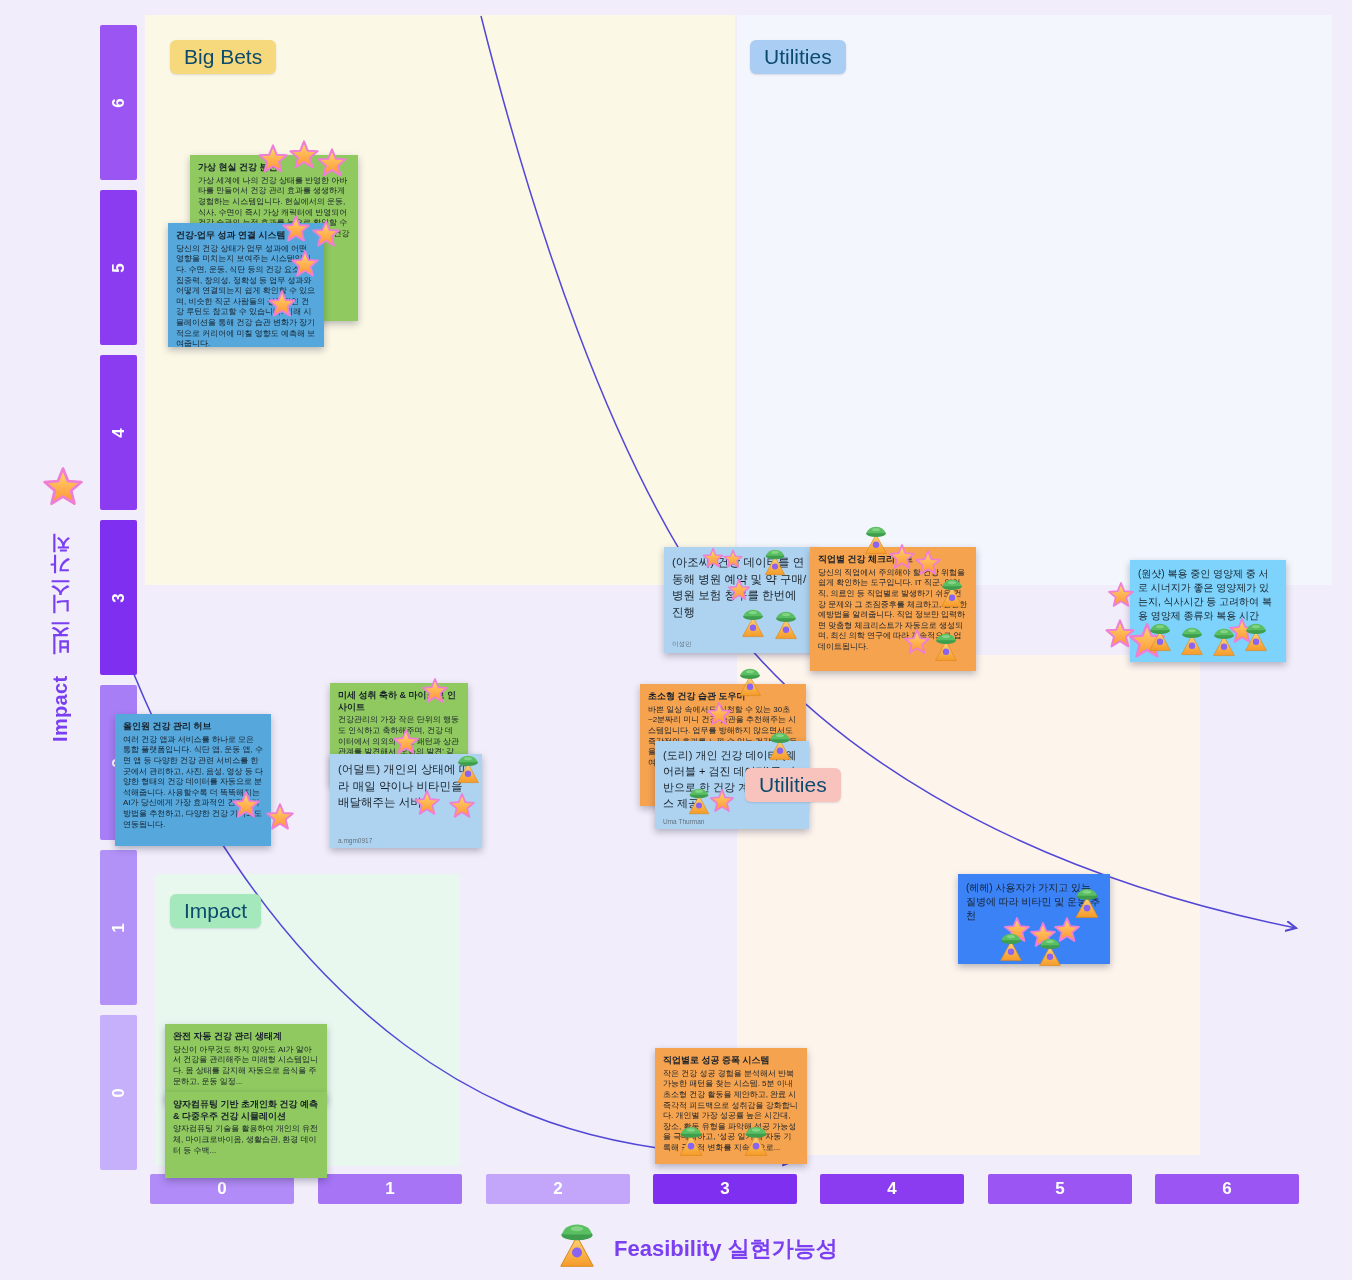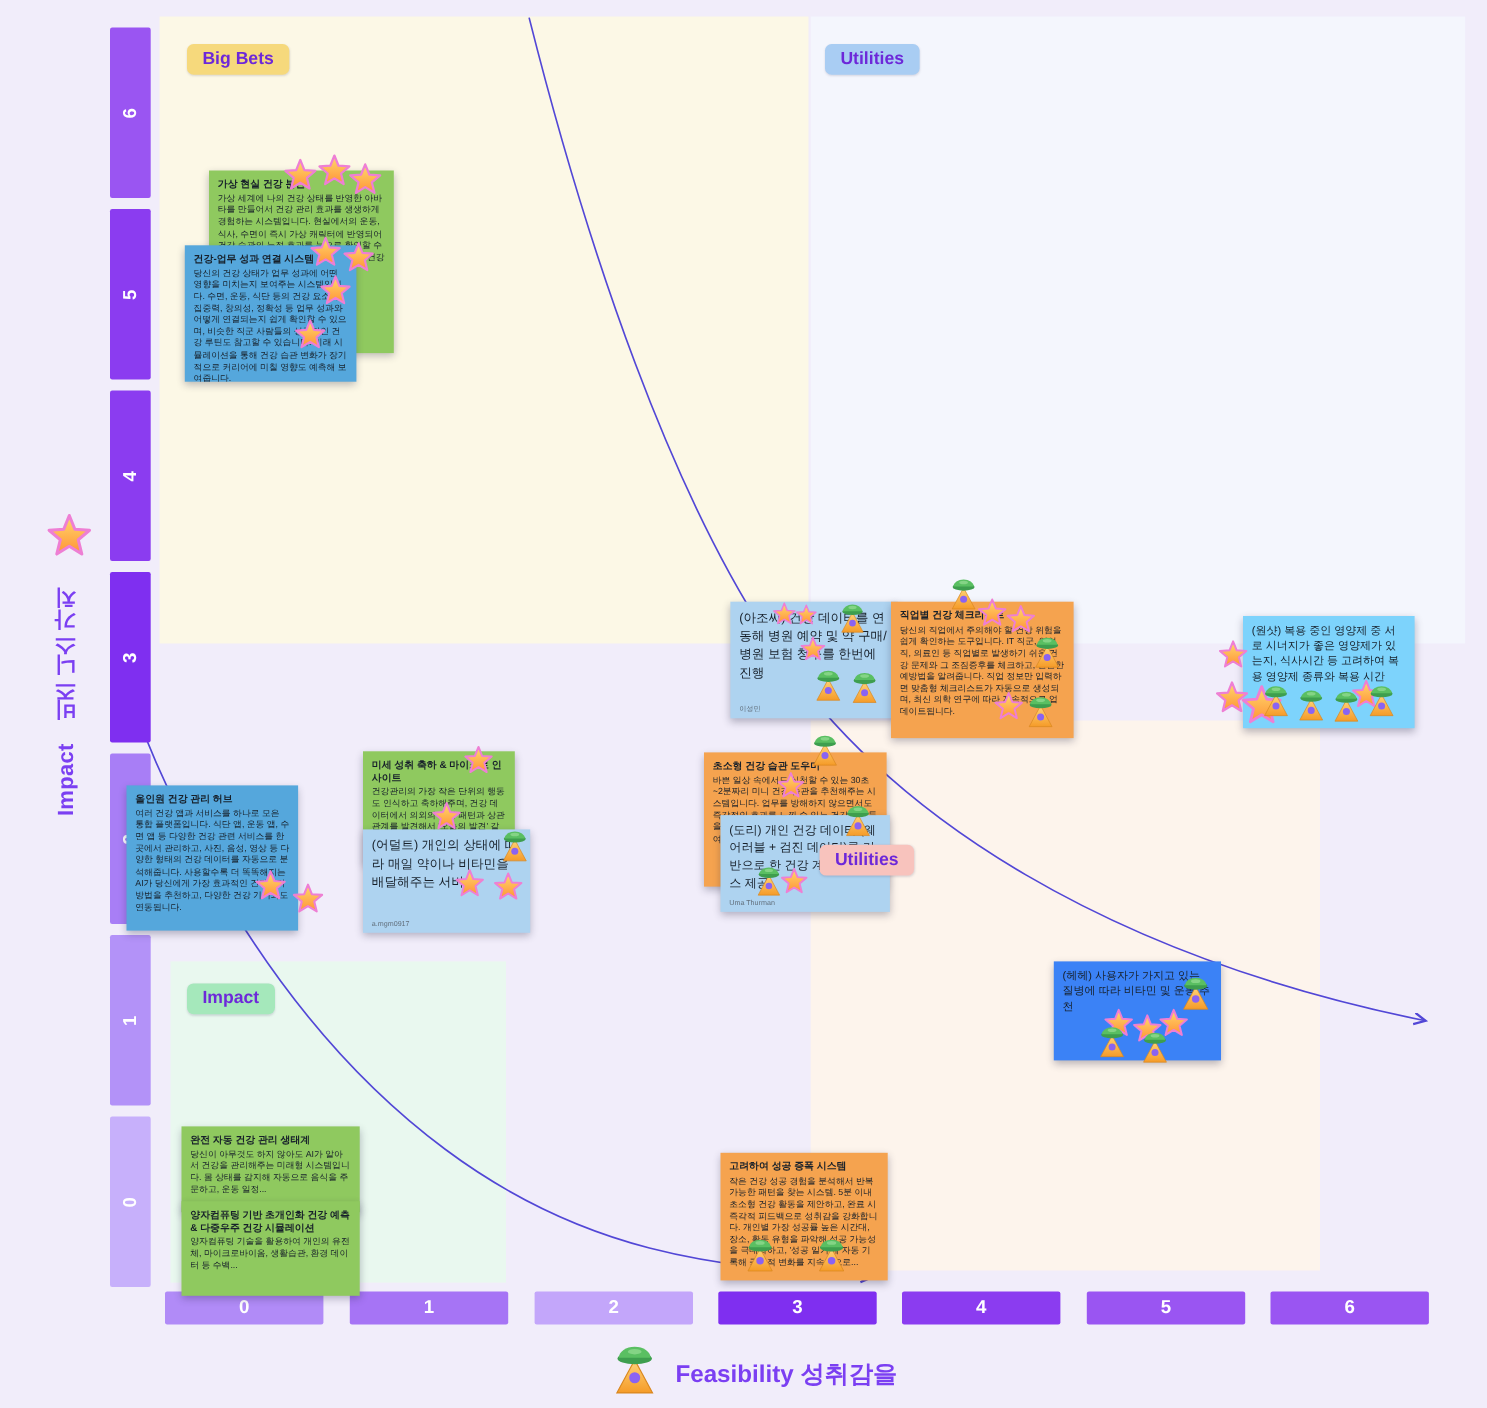--- a/index.html
+++ b/index.html
@@ -26,21 +26,21 @@
     display:flex;align-items:center;justify-content:center;color:#fff;font-weight:700;font-size:17px}
   
   .ylabel{position:absolute;left:46px;top:548px;z-index:2;
     writing-mode:vertical-rl;transform:rotate(180deg);
     font-size:20px;font-weight:700;color:#7b3ff2;letter-spacing:.3px}
   .xlabel{position:absolute;left:614px;top:1234px;z-index:2;
     font-size:22px;font-weight:700;color:#7b3ff2}
   .axis-icon{position:absolute;z-index:2;pointer-events:none}
   
   .chip{position:absolute;z-index:4;padding:5px 14px;border-radius:6px;
-    font-weight:700;font-size:16px;color:#6d28d9;box-shadow:0 1px 2px rgba(40,40,80,.15)}
+    font-weight:400;font-size:21px;color:#0c4a6e;box-shadow:0 1px 2px rgba(40,40,80,.15)}
   .chip.bb{background:#f6d97c;left:170px;top:40px}
   .chip.nb{background:#a9cdf3;left:750px;top:40px}
   .chip.uw{background:#a5e8bb;left:170px;top:894px}
   .chip.ut{background:#f8c3bd;left:745px;top:768px}
   
   .sticky{position:absolute;z-index:2;padding:7px 8px;overflow:hidden;
     box-shadow:0 3px 7px rgba(30,30,60,.30);color:#17202a}
   .sticky .s-title{font-weight:700;font-size:9px;line-height:1.3;margin-bottom:2px}
   .sticky .s-body{font-size:8px;line-height:1.33}
   .sticky .s-big{font-size:11.5px;line-height:1.45;font-weight:500}
@@ -147,21 +147,21 @@
       <use href="#sym-star"></use>
     </svg>
 </div>
 <div class="ylabel">Impact 비즈니스가치</div>
 
 <div class="axis-icon" style="left:552px;top:1220px;width:50px;height:50px">
   <svg viewBox="0 0 40 40" width="100%" height="100%">
       <use href="#sym-ufo"></use>
     </svg>
 </div>
-<div class="xlabel">Feasibility 성취감을</div>
+<div class="xlabel">Feasibility 실현가능성</div>
 
 <div class="chip bb">Big Bets</div>
 <div class="chip nb">Utilities</div>
 <div class="chip uw">Impact</div>
 <div class="chip ut">Utilities</div>
 
 <div class="sticky green" style="left:190px;top:155px;width:152px;height:152px">
   <div class="s-title">가상 현실 건강 분신</div>
   <div class="s-body">가상 세계에 나의 건강 상태를 반영한 아바타를 만들어서 건강 관리 효과를 생생하게 경험하는 시스템입니다. 현실에서의 운동, 식사, 수면이 즉시 가상 캐릭터에 반영되어 건강 습관의 누적 효과를 눈으로 확인할 수 있고, 미래의 내 모습을 미리 경험하며 건강 동기를 강화해줍니다.</div>
 </div>
@@ -218,21 +218,21 @@
   <div class="s-title">완전 자동 건강 관리 생태계</div>
   <div class="s-body">당신이 아무것도 하지 않아도 AI가 알아서 건강을 관리해주는 미래형 시스템입니다. 몸 상태를 감지해 자동으로 음식을 주문하고, 운동 일정...</div>
 </div>
 
 <div class="sticky green" style="left:165px;top:1092px;width:146px;height:72px">
   <div class="s-title">양자컴퓨팅 기반 초개인화 건강 예측 &amp; 다중우주 건강 시뮬레이션</div>
   <div class="s-body">양자컴퓨팅 기술을 활용하여 개인의 유전체, 마이크로바이옴, 생활습관, 환경 데이터 등 수백...</div>
 </div>
 
 <div class="sticky orange" style="left:655px;top:1048px;width:136px;height:102px">
-  <div class="s-title">고려하여 성공 증폭 시스템</div>
+  <div class="s-title">직업별로 성공 증폭 시스템</div>
   <div class="s-body">작은 건강 성공 경험을 분석해서 반복 가능한 패턴을 찾는 시스템. 5분 이내 초소형 건강 활동을 제안하고, 완료 시 즉각적 피드백으로 성취감을 강화합니다. 개인별 가장 성공률 높은 시간대, 장소, 활동 유형을 파악해 성공 가능성을 극대화하고, '성공 일기'에 자동 기록해 긍정적 변화를 지속적으로...</div>
 </div>
 
 <div id="decorations">
     <div class="deco" style="left: 256px; top: 142px; width: 34px; height: 34px;"><svg viewBox="0 0 40 40" width="100%" height="100%">
         <use href="#sym-star"></use>
       </svg></div>
     <div class="deco" style="left: 287px; top: 138px; width: 34px; height: 34px;"><svg viewBox="0 0 40 40" width="100%" height="100%">
         <use href="#sym-star"></use>
       </svg></div>

